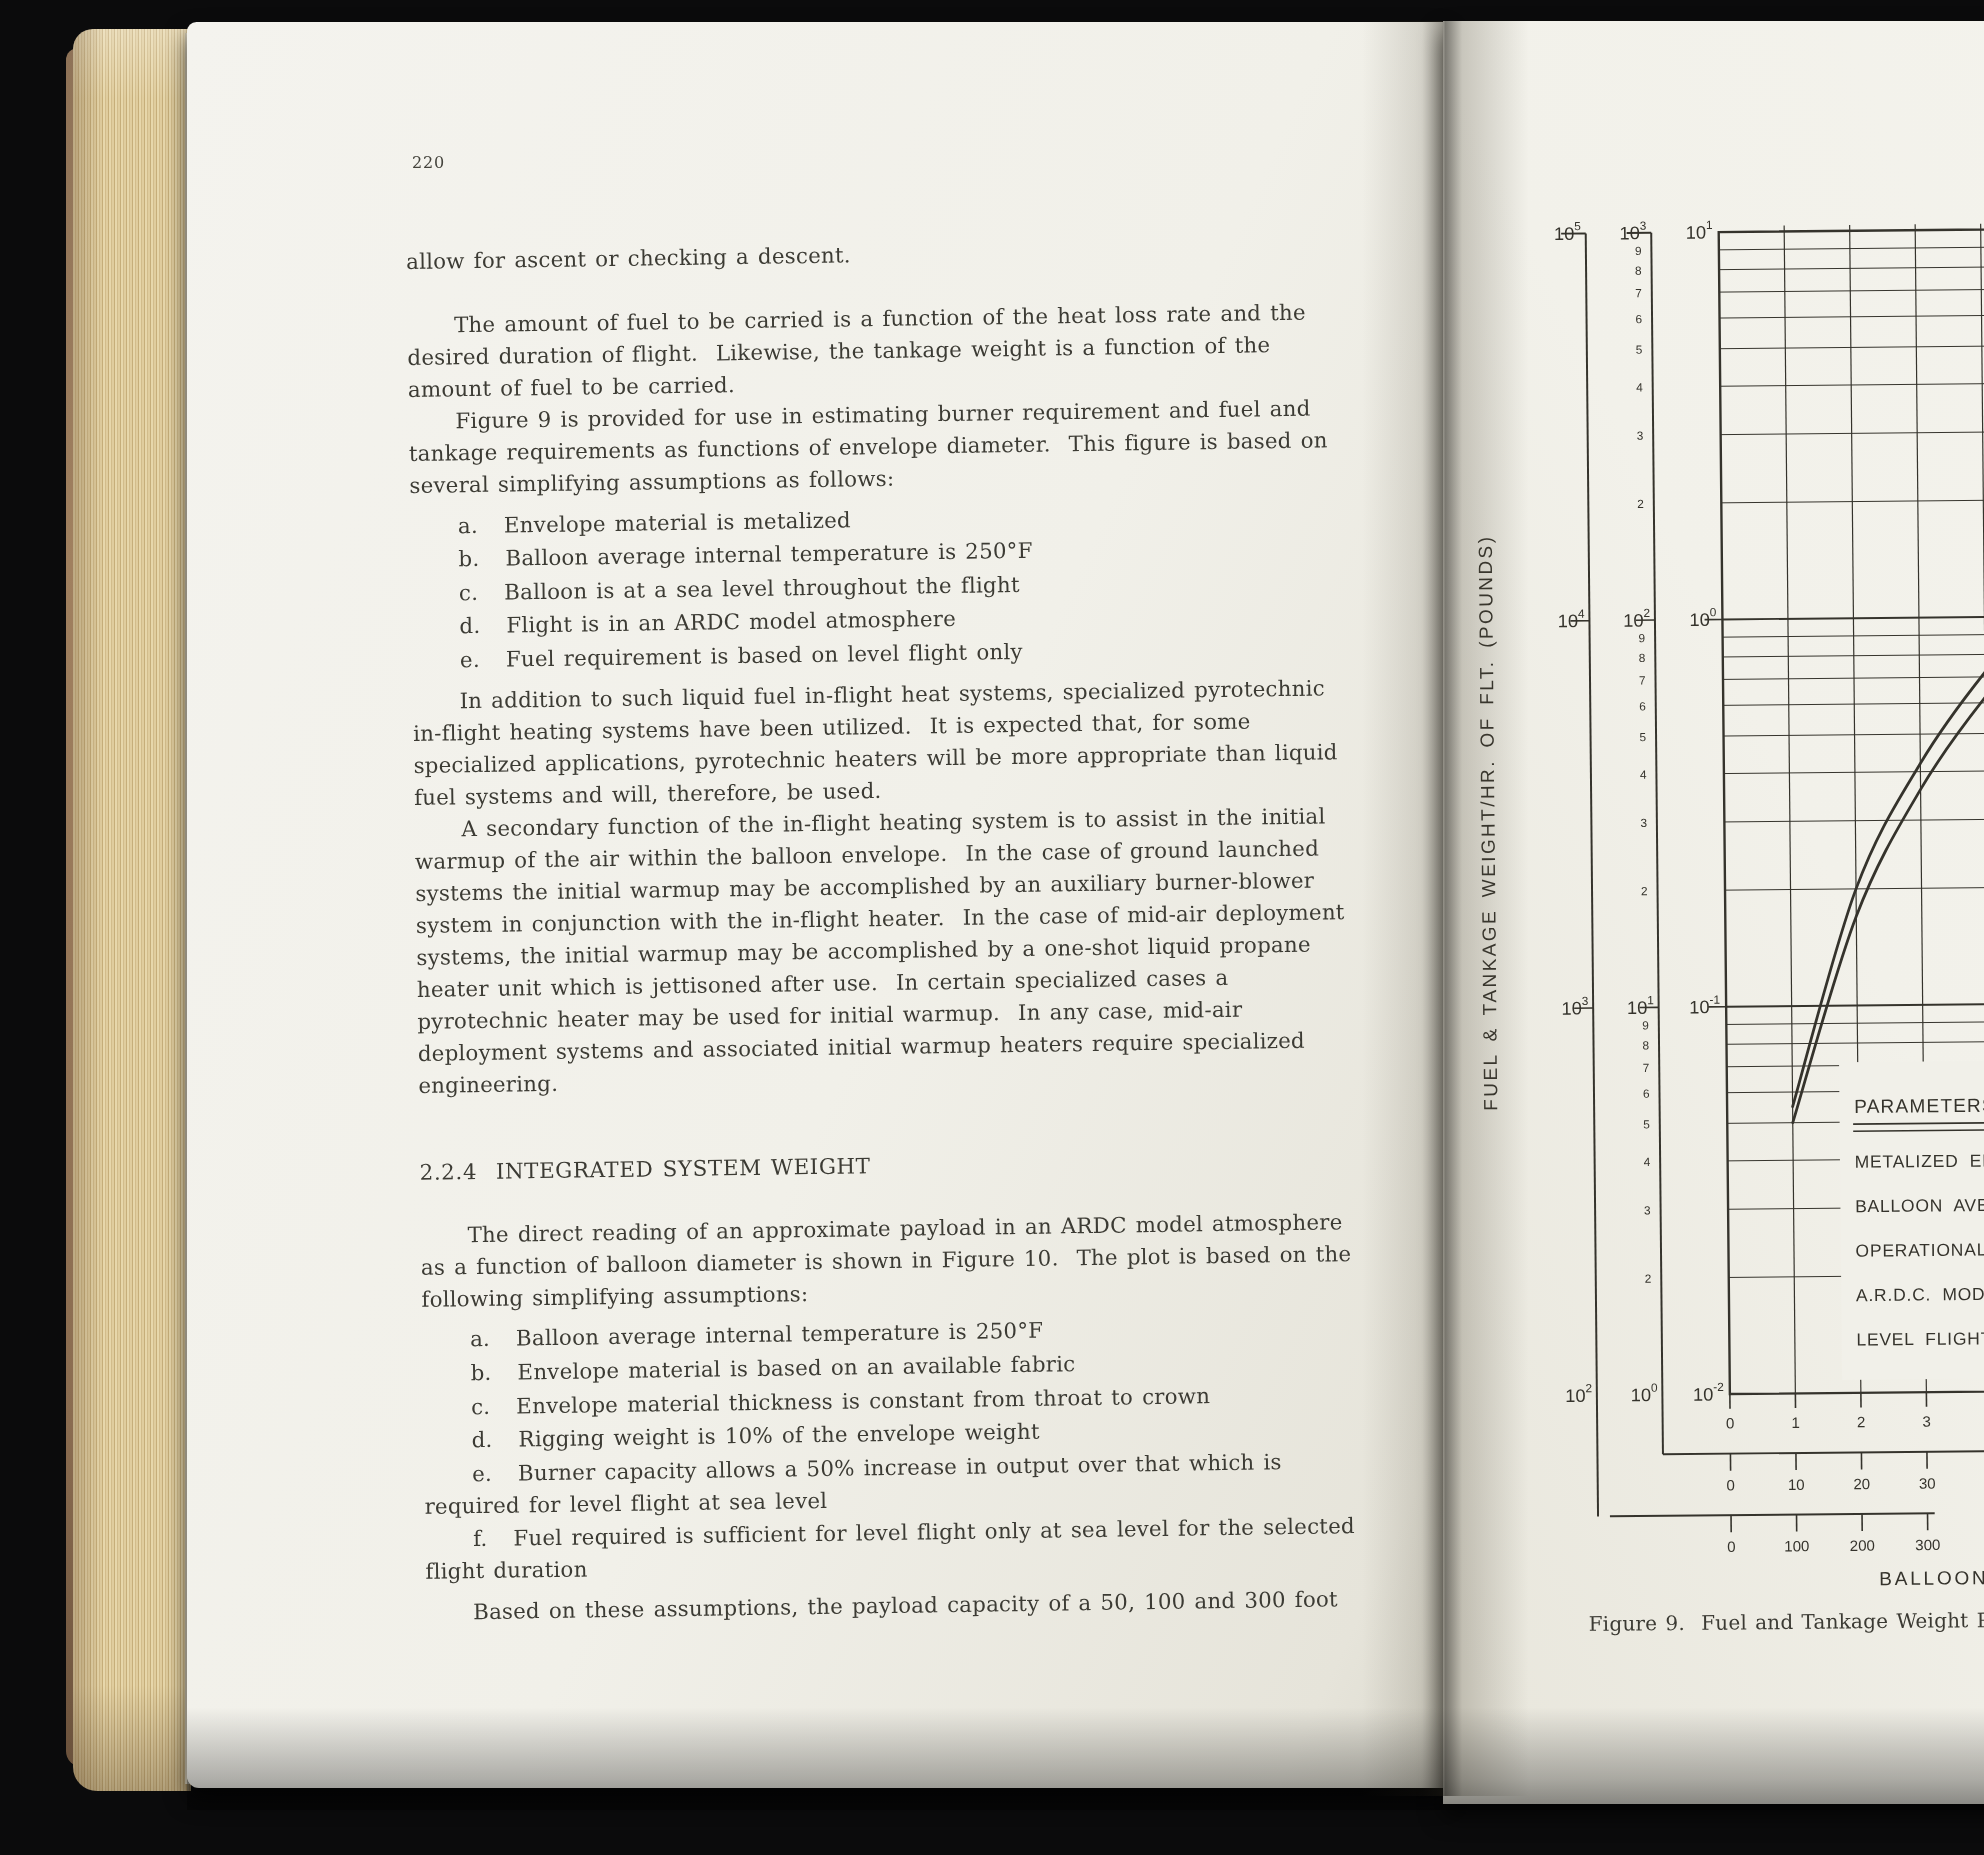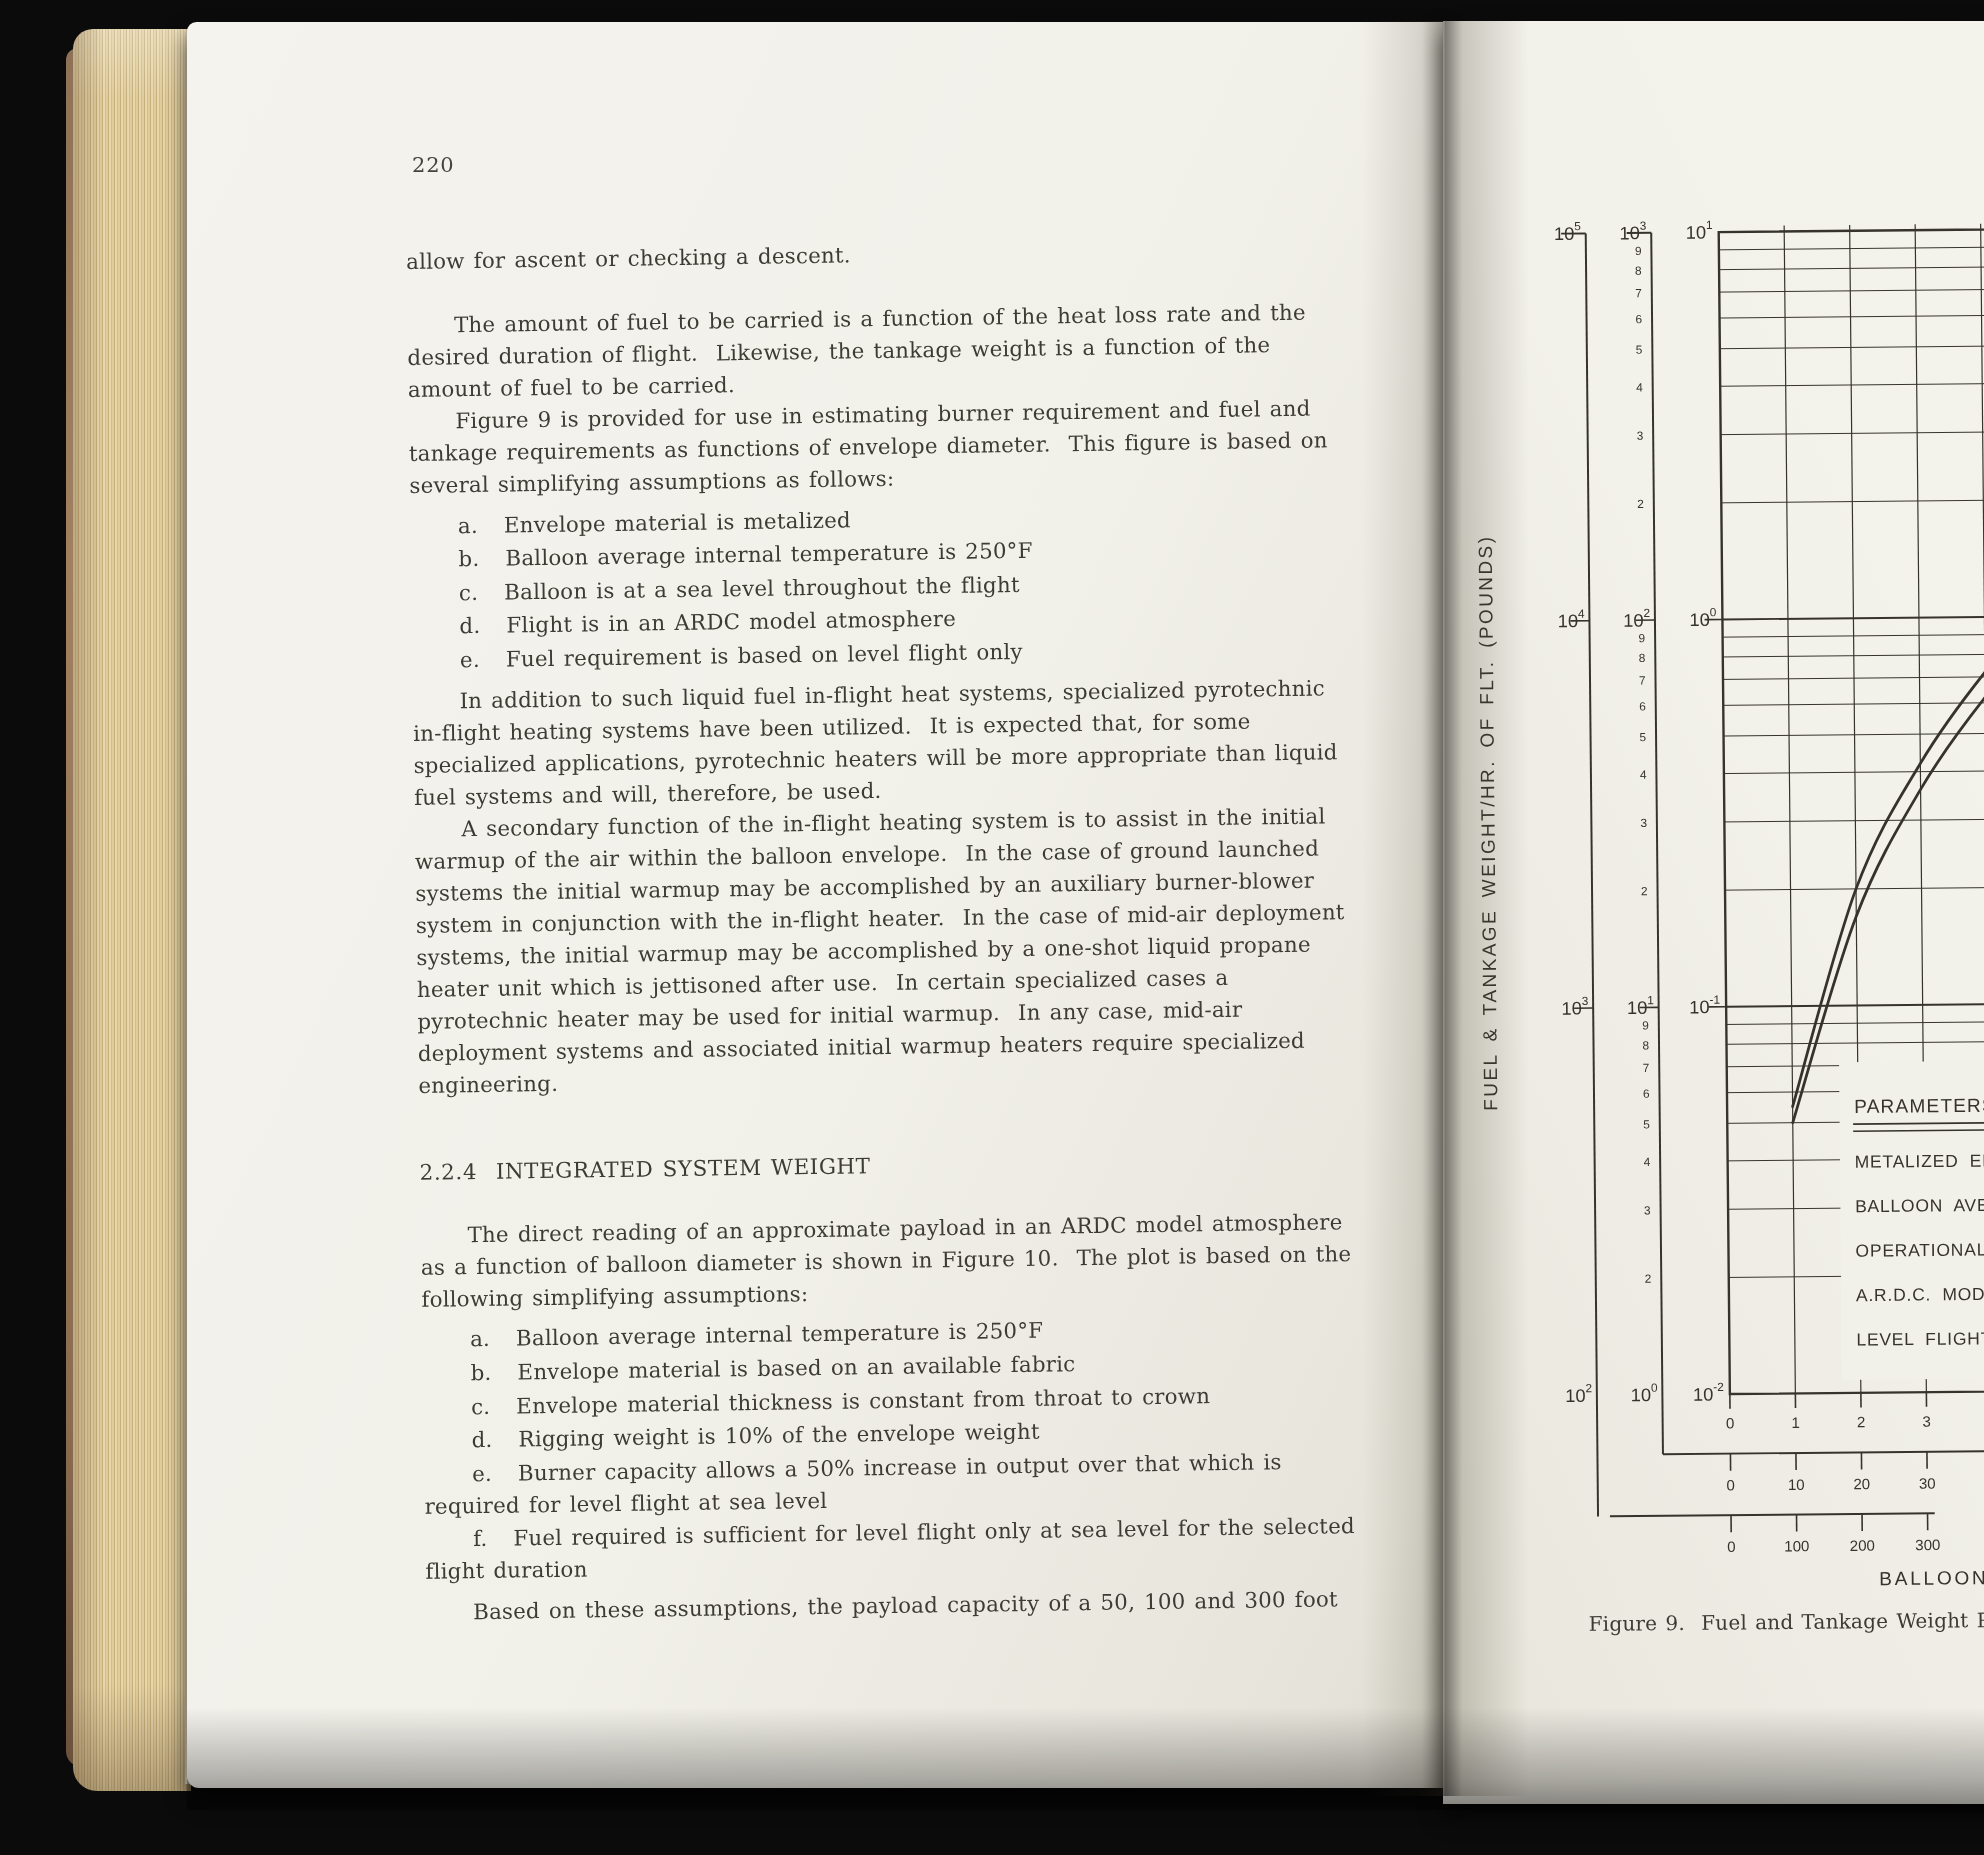--- a/index.html
+++ b/index.html
@@ -25,21 +25,21 @@
   .page-right{left:1443px;top:20.6px;width:1224px;height:1783px;
          background:linear-gradient(245deg,#f5f4ee 0%,#f2f1ea 60%,#e9e7dd 96%);
          border-radius:0 12px 28px 0;}
   .gutter{position:absolute;left:1362px;top:20.6px;width:167px;height:1775px;pointer-events:none;
          background:linear-gradient(90deg, rgba(60,55,40,0) 0%, rgba(75,68,50,.16) 36%,
                     rgba(55,50,38,.42) 48%, rgba(28,25,18,.55) 50%, rgba(75,68,50,.25) 60%,
                     rgba(60,55,40,0) 100%);}
   .bottom-shade{position:absolute;left:187px;top:1707px;width:2481px;height:103px;pointer-events:none;
          background:linear-gradient(180deg, rgba(0,0,0,0), rgba(0,0,0,.28) 70%, rgba(0,0,0,.45));}
   
-  .pagenum{position:absolute;font-size:21px;color:#45443d;letter-spacing:0.8px;}
+  .pagenum{position:absolute;font-size:16px;color:#45443d;letter-spacing:0.8px;}
   .pn-left{left:225px;top:131px;}
   .tb{position:absolute;left:227px;top:217px;width:932px;font-size:21.4px;line-height:32px;
       color:#3c3b34;letter-spacing:0.2px;word-spacing:2px;transform:rotate(-.85deg);
       transform-origin:50% 40%;}
   .para{white-space:pre-wrap;text-indent:47px;}
   .para.noindent{text-indent:0;}
   .vgap{height:32px;}
   .list{margin:8.7px 0;}
   .list .item{white-space:pre-wrap;text-indent:48px;}
   .list .item + .item{margin-top:1.6px;}

